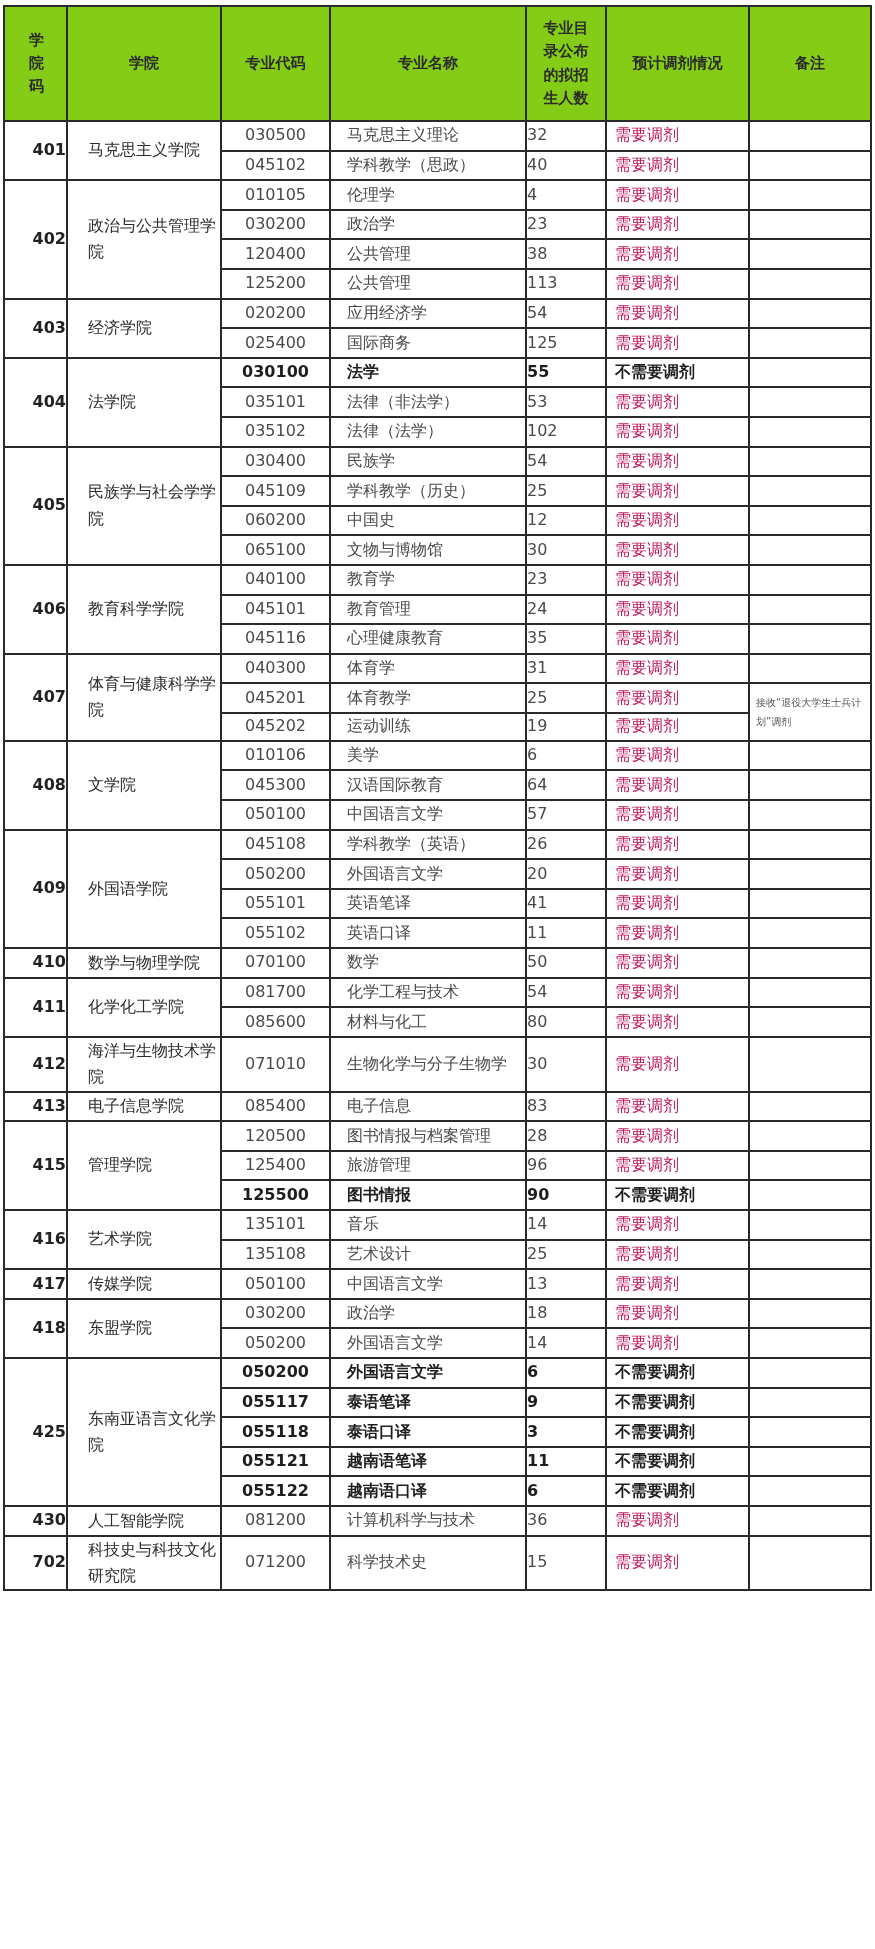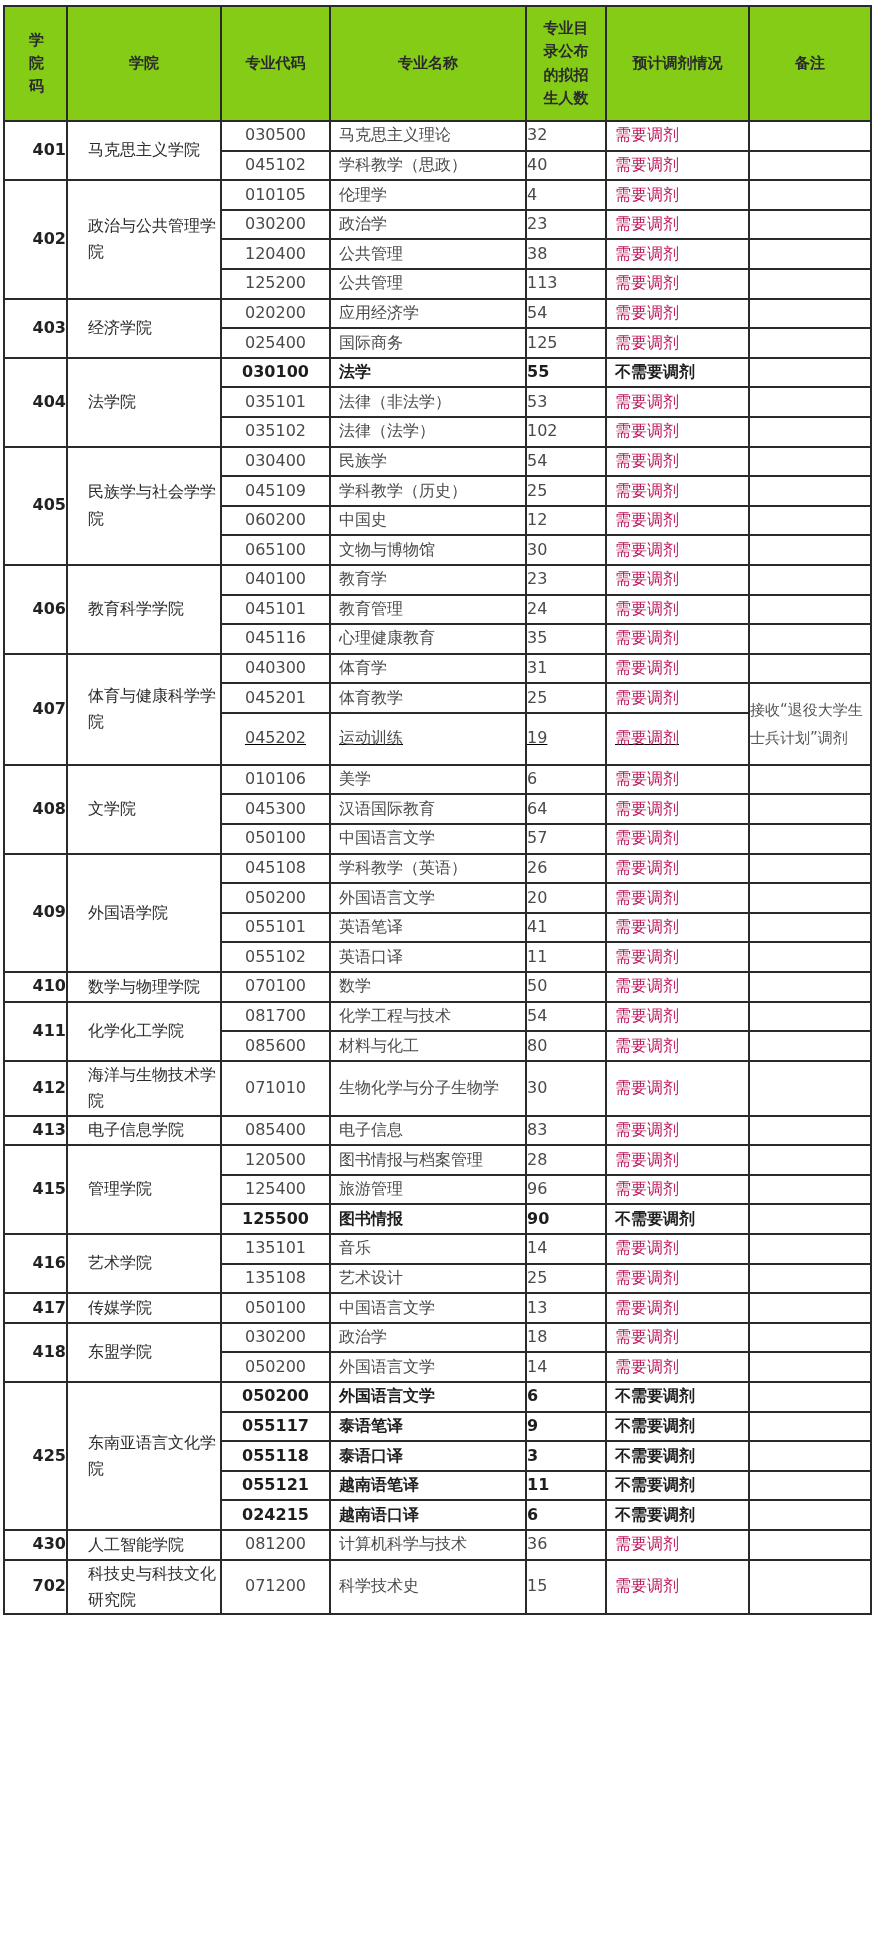--- a/index.html
+++ b/index.html
@@ -4,27 +4,27 @@
 <style>
   html, body { margin: 0; padding: 0; background: #ffffff; }
   body { width: 875px; height: 1949px; overflow: hidden; font-family: "DejaVu Sans", "Liberation Sans", sans-serif; }
   .wrap { position: absolute; left: 3px; top: 5px; width: 867px; }
   table { border-collapse: collapse; table-layout: fixed; width: 867px; }
   th, td { border: 2px solid #2a2a2a; padding: 0; font-size: 15px; color: #4a4a4a; line-height: 1.3; }
   th { background: #84cc16; color: #2b2b2b; font-weight: bold; font-size: 15px; text-align: center; height: 113px; line-height: 1.55; }
   td.code { text-align: right; font-weight: bold; color: #222; font-size: 16px; }
   td.college { padding-left: 20px; color: #2b2b2b; font-size: 16px; line-height: 1.65; }
   td.mcode { text-align: center; font-size: 16px; }
-  td.mname { padding-left: 8px; font-size: 16px; }
+  td.mname { padding-left: 16px; font-size: 16px; }
   td.quota { text-align: left; font-size: 16px; }
   td.status { padding-left: 8px; font-size: 16px; color: #be185d; }
-  td.remark { font-size: 15px; color: #555; line-height: 1.9; }
+  td.remark { padding-left: 6px; font-size: 10px; color: #555; line-height: 1.9; }
   tr.bold td.mcode, tr.bold td.mname, tr.bold td.quota, tr.bold td.status { font-weight: bold; color: #1e1e1e; }
   tr.r { height: 29.6px; }
-  tr.tall40 { height: 52px; text-decoration: underline; }
+  tr.tall40 { height: 28px; }
   tr.tall58 { height: 44px; }
   tr.tall60 { height: 48px; }
 </style>
 </head>
 <body>
 
 <div class="wrap">
 <table>
   <colgroup>
     <col style="width:63px">
@@ -391,21 +391,21 @@
           <td class="remark-empty"></td>
         </tr>
         <tr class="r bold">
           <td class="mcode">055121</td>
           <td class="mname">越南语笔译</td>
           <td class="quota">11</td>
           <td class="status">不需要调剂</td>
           <td class="remark-empty"></td>
         </tr>
         <tr class="r bold">
-          <td class="mcode">024215</td>
+          <td class="mcode">055122</td>
           <td class="mname">越南语口译</td>
           <td class="quota">6</td>
           <td class="status">不需要调剂</td>
           <td class="remark-empty"></td>
         </tr>
         <tr class="r">
           <td class="code">430</td>
           <td class="college">人工智能学院</td>
           <td class="mcode">081200</td>
           <td class="mname">计算机科学与技术</td>

